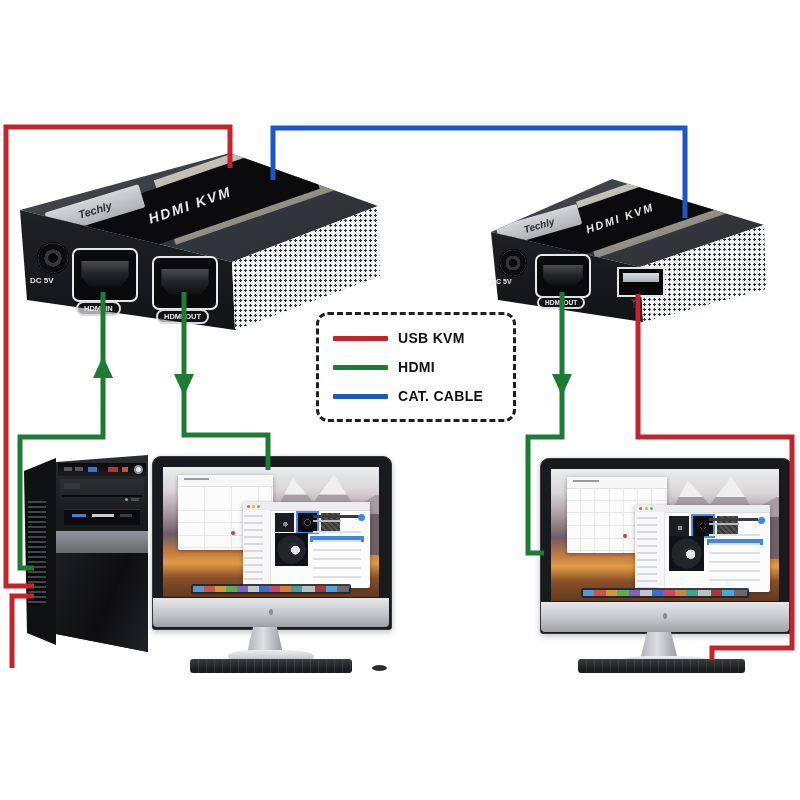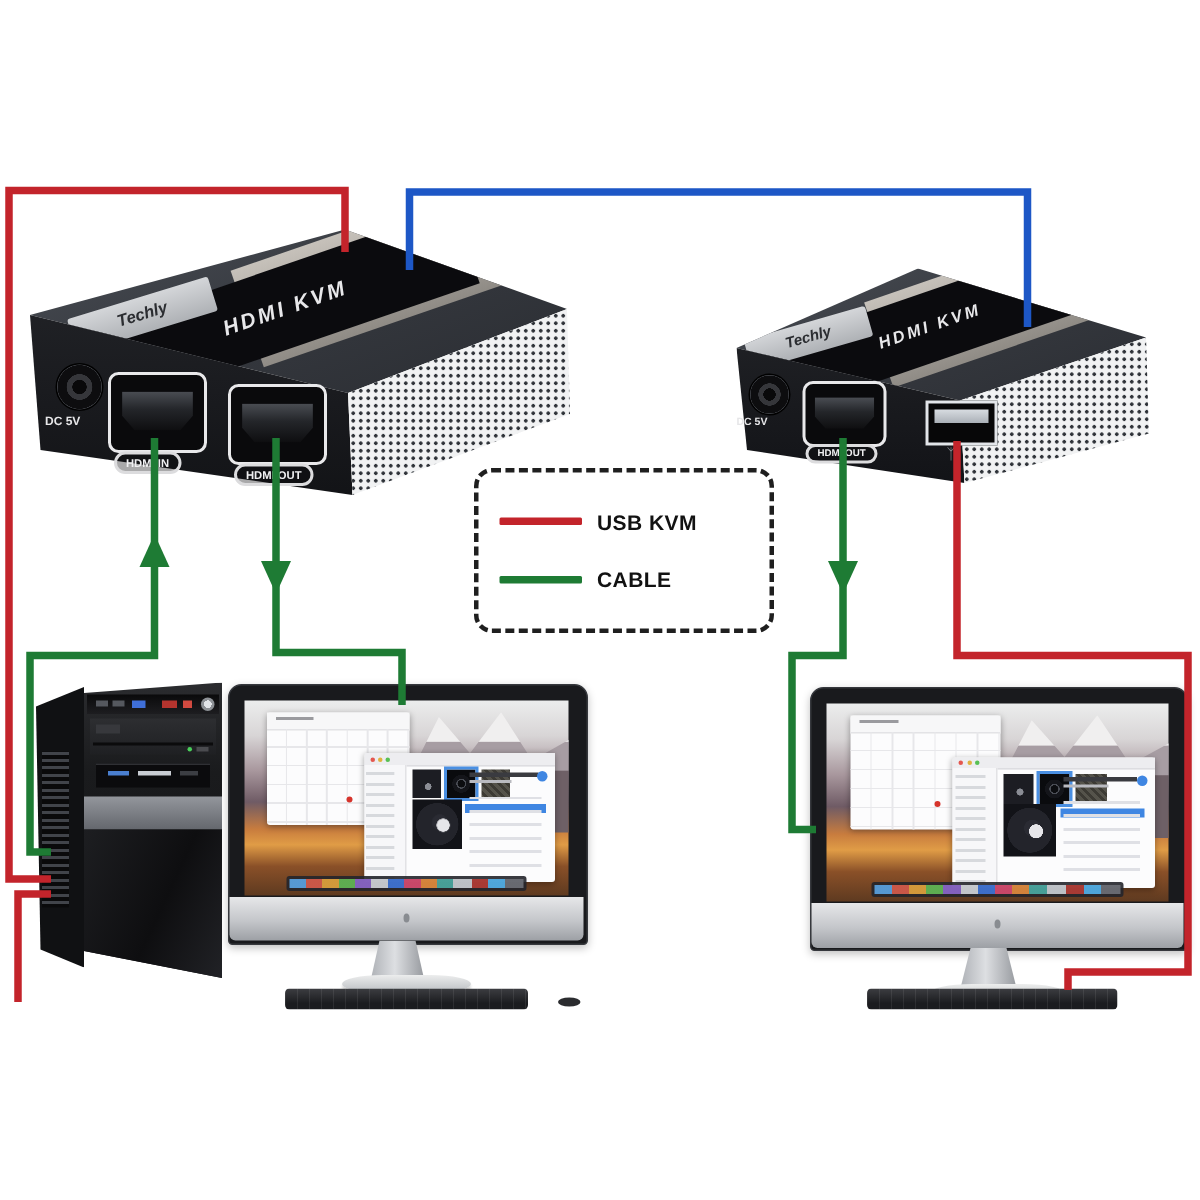--- a/index.html
+++ b/index.html
@@ -256,17 +256,21 @@
     <polygon points="562,396 552,374 572,374" style="fill: rgb(30, 123, 52);"></polygon>
   </svg>
 
   <div class="abs legend">
     <div class="legend-row">
       <span class="legend-sw" style="background: rgb(195, 36, 43);"></span>
       <span class="legend-lb">USB KVM</span>
     </div>
     <div class="legend-row">
       <span class="legend-sw" style="background: rgb(30, 123, 52);"></span>
-      <span class="legend-lb">CABLE</span>
+      <span class="legend-lb">HDMI</span>
+    </div>
+    <div class="legend-row">
+      <span class="legend-sw" style="background: rgb(29, 87, 198);"></span>
+      <span class="legend-lb">CAT. CABLE</span>
     </div>
   </div>
 
 </div>
 
 </body></html>

